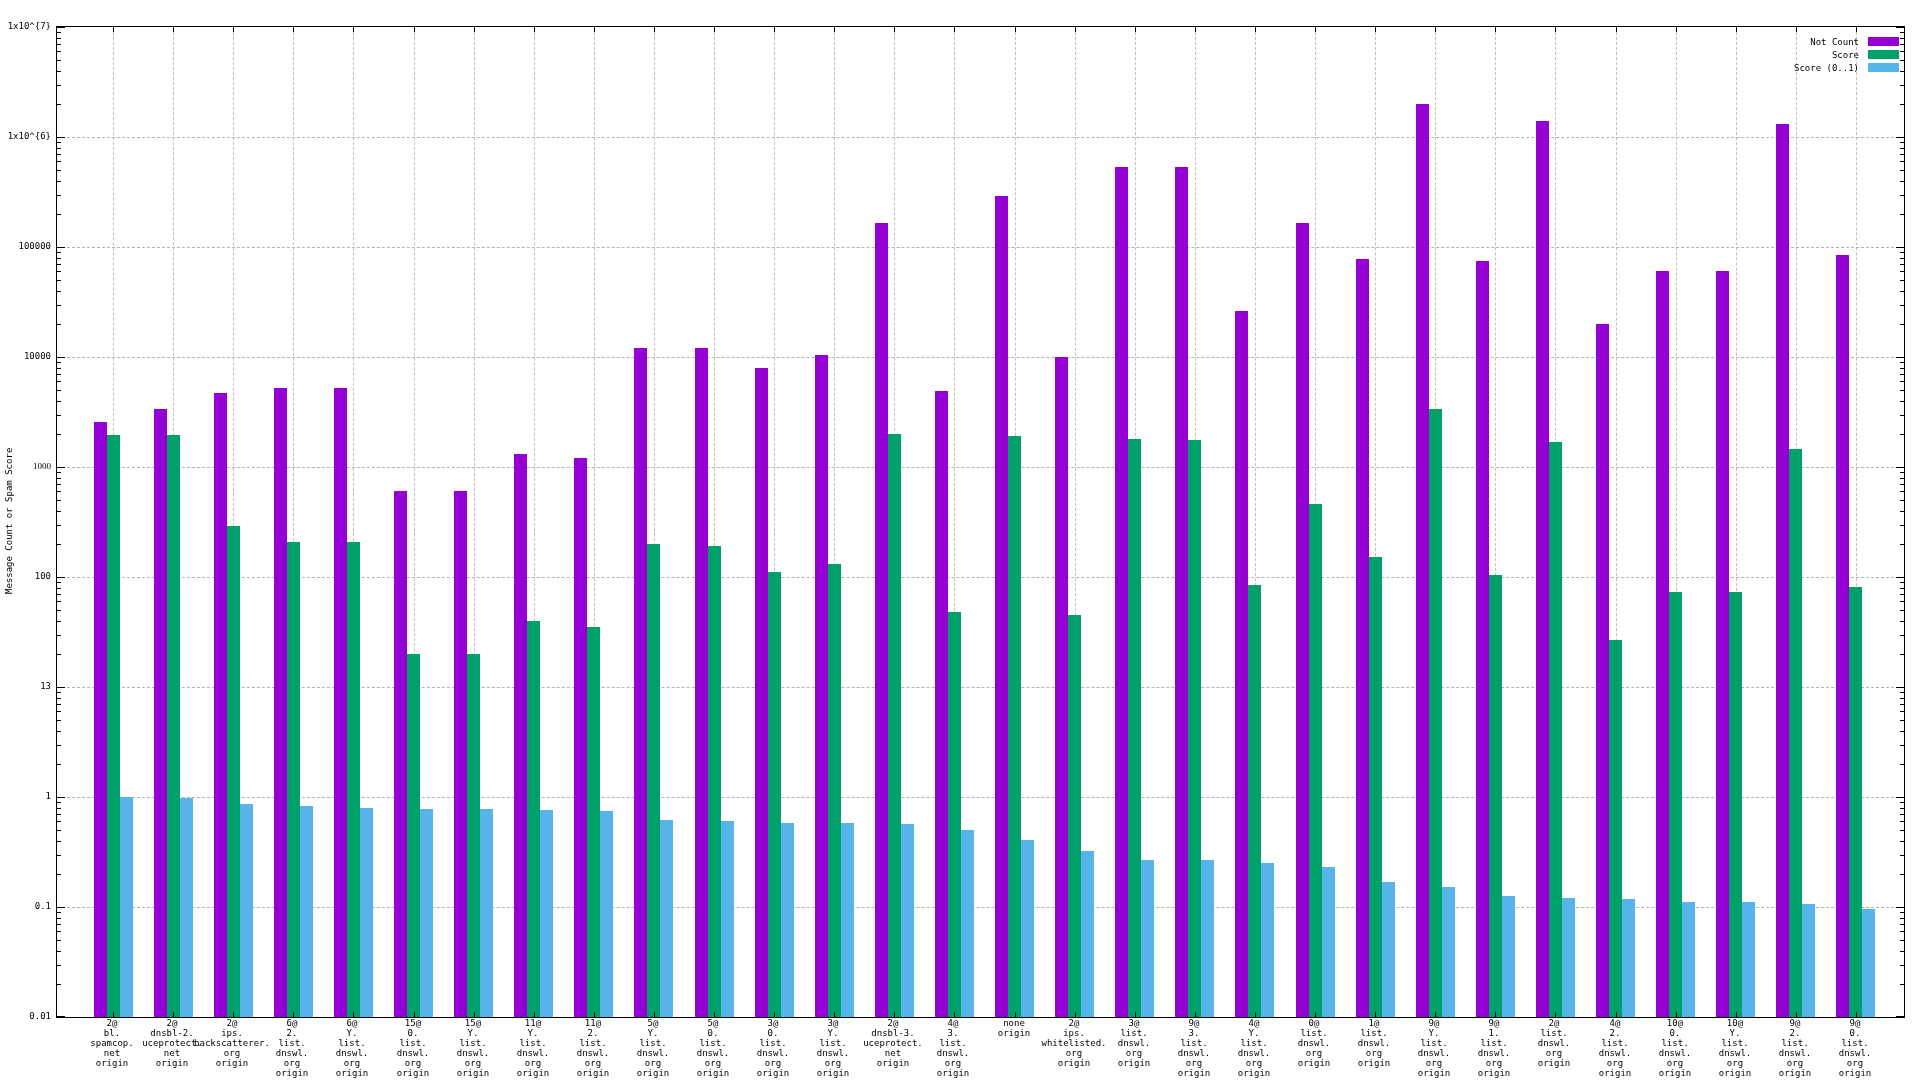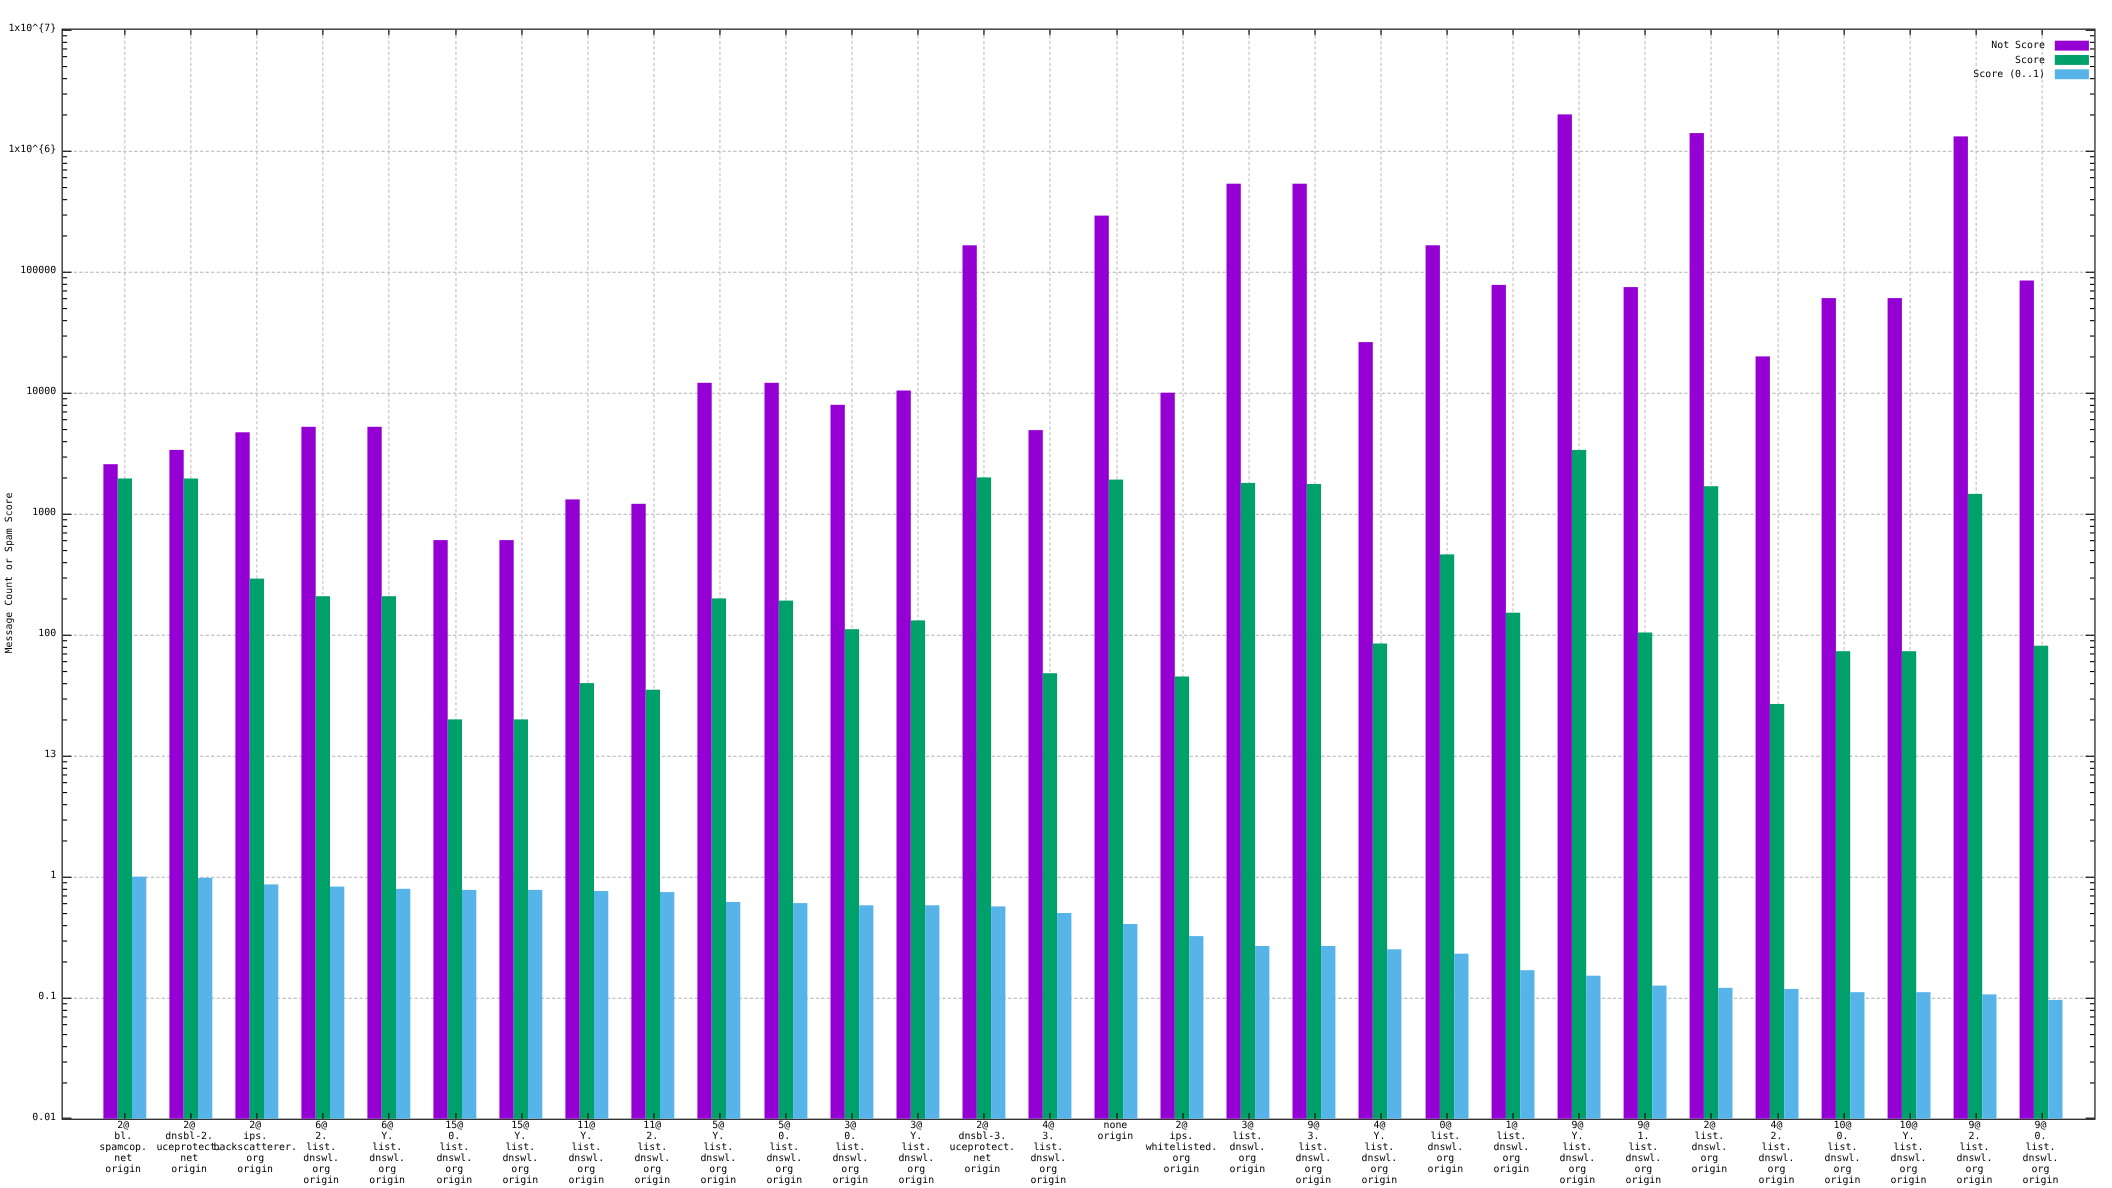--- a/index.html
+++ b/index.html
@@ -25,21 +25,21 @@
           white-space:pre-line;}
 </style>
 </head>
 <body>
 
 <div class="canvas">
   <div class="ylabel-rot">Message Count or Spam Score</div>
   <div id="plot">
     <div class="legend" id="legend">
         <div class="legend-row">
-          <div class="legend-label">Not Score</div>
+          <div class="legend-label">Not Count</div>
           <div class="legend-swatch" style="background: rgb(148, 0, 211);"></div>
         </div>
         <div class="legend-row">
           <div class="legend-label">Score</div>
           <div class="legend-swatch" style="background: rgb(0, 160, 106);"></div>
         </div>
         <div class="legend-row">
           <div class="legend-label">Score (0..1)</div>
           <div class="legend-swatch" style="background: rgb(86, 180, 233);"></div>
         </div>
@@ -395,21 +395,21 @@
       <div class="tick" style="left: 1799px; top: 985px; width: 1px; height: 5px;"></div>
       <div class="bar" style="left: 1779px; top: 228px; width: 13px; height: 762px; background: rgb(148, 0, 211);"></div>
       <div class="bar" style="left: 1792px; top: 560px; width: 13px; height: 430px; background: rgb(0, 160, 106);"></div>
       <div class="bar" style="left: 1805px; top: 882px; width: 13px; height: 108px; background: rgb(86, 180, 233);"></div>
     </div>
   <div id="ylabels">
       <div class="ytick-label" style="left: 1px; top: 21px;">1x10^{7}</div>
       <div class="ytick-label" style="left: 1px; top: 131px;">1x10^{6}</div>
       <div class="ytick-label" style="left: 1px; top: 241px;">100000</div>
       <div class="ytick-label" style="left: 1px; top: 351px;">10000</div>
-      <div class="ytick-label" style="left: 1px; top: 461px;">1000</div>
+      <div class="ytick-label" style="left: 1px; top: 461px; font-family: Liberation Serif, serif;">1000</div>
       <div class="ytick-label" style="left: 1px; top: 571px;">100</div>
       <div class="ytick-label" style="left: 1px; top: 681px;">13</div>
       <div class="ytick-label" style="left: 1px; top: 791px;">1</div>
       <div class="ytick-label" style="left: 1px; top: 901px;">0.1</div>
       <div class="ytick-label" style="left: 1px; top: 1011px;">0.01</div>
     </div>
   <div id="xlabels">
       <div class="xlabel" style="left: 50px; top: 1018px;">2@
 bl.
 spamcop.

